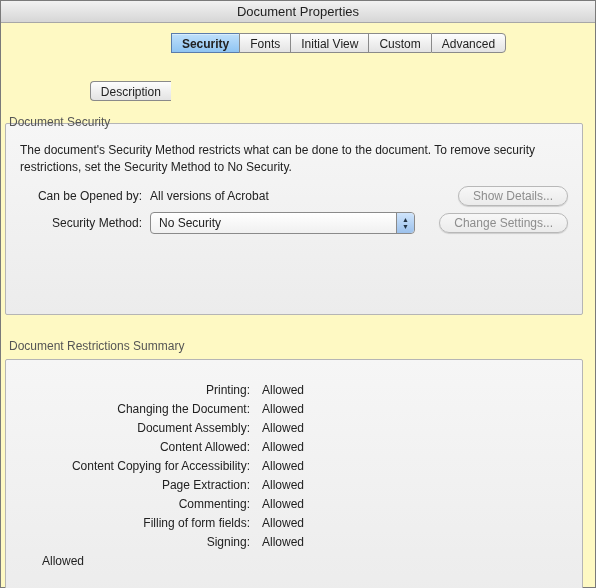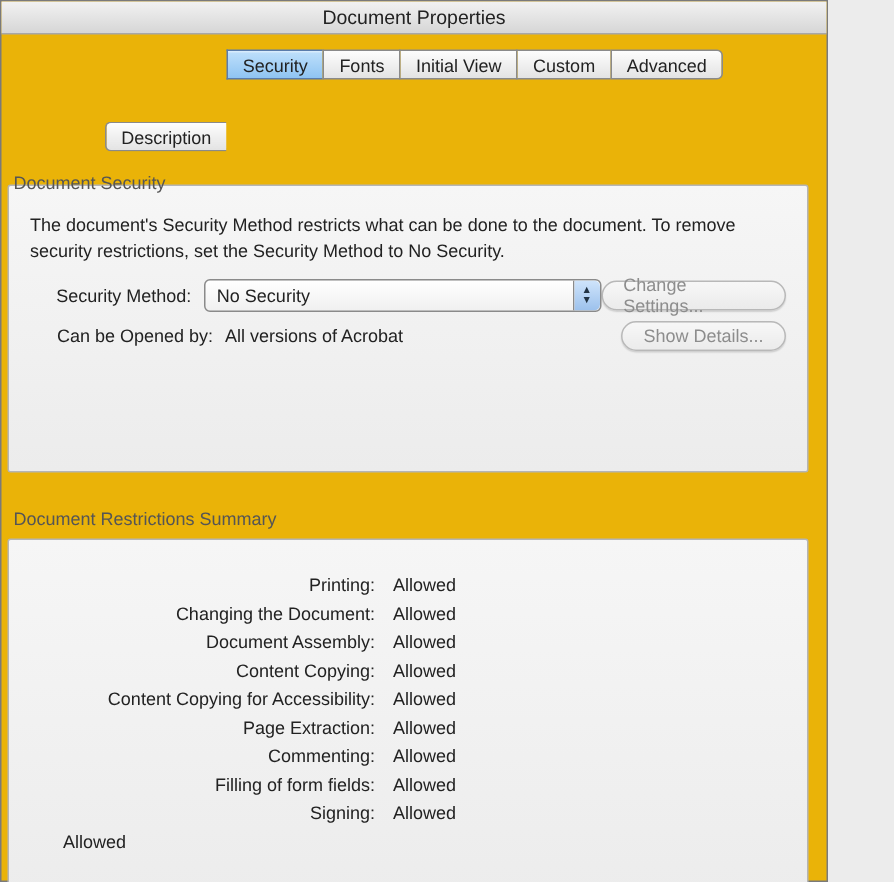--- a/index.html
+++ b/index.html
@@ -5,22 +5,22 @@
   * { box-sizing: border-box; }
   html, body {
     margin: 0; padding: 0;
     width: 596px; height: 588px;
     font-family: "Lucida Grande", "Helvetica Neue", Arial, sans-serif;
     font-size: 12px;
     background: #ececec;
     color: #222;
   }
   .window {
-    width: 552px; height: 588px;
-    background: #eab308;
+    width: 596px; height: 588px;
+    background: #fef9c3;
     border: 1px solid #7a7a7a;
     position: relative;
     display: flex;
     flex-direction: column;
   }
   .titlebar {
     height: 22px;
     line-height: 22px;
     text-align: center;
     font-size: 13px;
@@ -41,20 +41,21 @@
     border: 1px solid #8a8a8a;
     border-right: none;
     cursor: default;
   }
   .tabstrip .tab:first-child { border-top-left-radius: 4px; border-bottom-left-radius: 4px; margin-top: 48px; }
   .tabstrip .tab:last-child { border-right: 1px solid #8a8a8a; border-top-right-radius: 4px; border-bottom-right-radius: 4px; }
   .tabstrip .tab.active {
     background: linear-gradient(#bfe0fb, #8fc4f2);
     border-color: #5a7cab;
     box-shadow: inset 0 1px 0 rgba(255,255,255,0.4);
+    font-weight: bold;
   }
   .content {
     margin: 0 12px 0 4px;
     flex: 1;
   }
   .groupbox {
     border: 1px solid #b5b5b5;
     border-radius: 2px;
     background: linear-gradient(#f6f6f6, #ececec);
     margin-top: -10px;
@@ -182,64 +183,64 @@
     <div class="tab">Initial View</div>
     <div class="tab">Custom</div>
     <div class="tab">Advanced</div>
   </div>
 
   <div class="content">
 
     <div class="group-label first">Document Security</div>
     <div class="groupbox">
       <div class="desc-text">The document's Security Method restricts what can be done to the document. To remove security restrictions, set the Security Method to No Security.</div>
+
+      <div class="row">
+        <div class="label">Can be Opened by:</div>
+        <div class="value">All versions of Acrobat</div>
+        <div class="btn-slot">
+          <div class="aqua-btn disabled">Show Details...</div>
+        </div>
+      </div>
 
       <div class="row">
         <div class="label">Security Method:</div>
         <div class="value">
           <div class="combo">
             <span>No Security</span>
             <div class="arrows">
               <span>▲</span>
                 <span>▼</span>
             </div>
           </div>
         </div>
         <div class="btn-slot">
           <div class="aqua-btn disabled">Change Settings...</div>
         </div>
       </div>
 
-      <div class="row">
-        <div class="label">Can be Opened by:</div>
-        <div class="value">All versions of Acrobat</div>
-        <div class="btn-slot">
-          <div class="aqua-btn disabled">Show Details...</div>
-        </div>
-      </div>
-
       <div class="lower-area"></div>
     </div>
 
     <div class="group-label">Document Restrictions Summary</div>
     <div class="groupbox restrictions" id="restrictions-box" style="padding-bottom: 28px;">
         <div class="rest-row">
           <div class="k">Printing:</div>
           <div class="v">Allowed</div>
         </div>
         <div class="rest-row">
           <div class="k">Changing the Document:</div>
           <div class="v">Allowed</div>
         </div>
         <div class="rest-row">
           <div class="k">Document Assembly:</div>
           <div class="v">Allowed</div>
         </div>
         <div class="rest-row">
-          <div class="k">Content Copying:</div>
+          <div class="k">Content Allowed:</div>
           <div class="v">Allowed</div>
         </div>
         <div class="rest-row">
           <div class="k">Content Copying for Accessibility:</div>
           <div class="v">Allowed</div>
         </div>
         <div class="rest-row">
           <div class="k">Page Extraction:</div>
           <div class="v">Allowed</div>
         </div>

